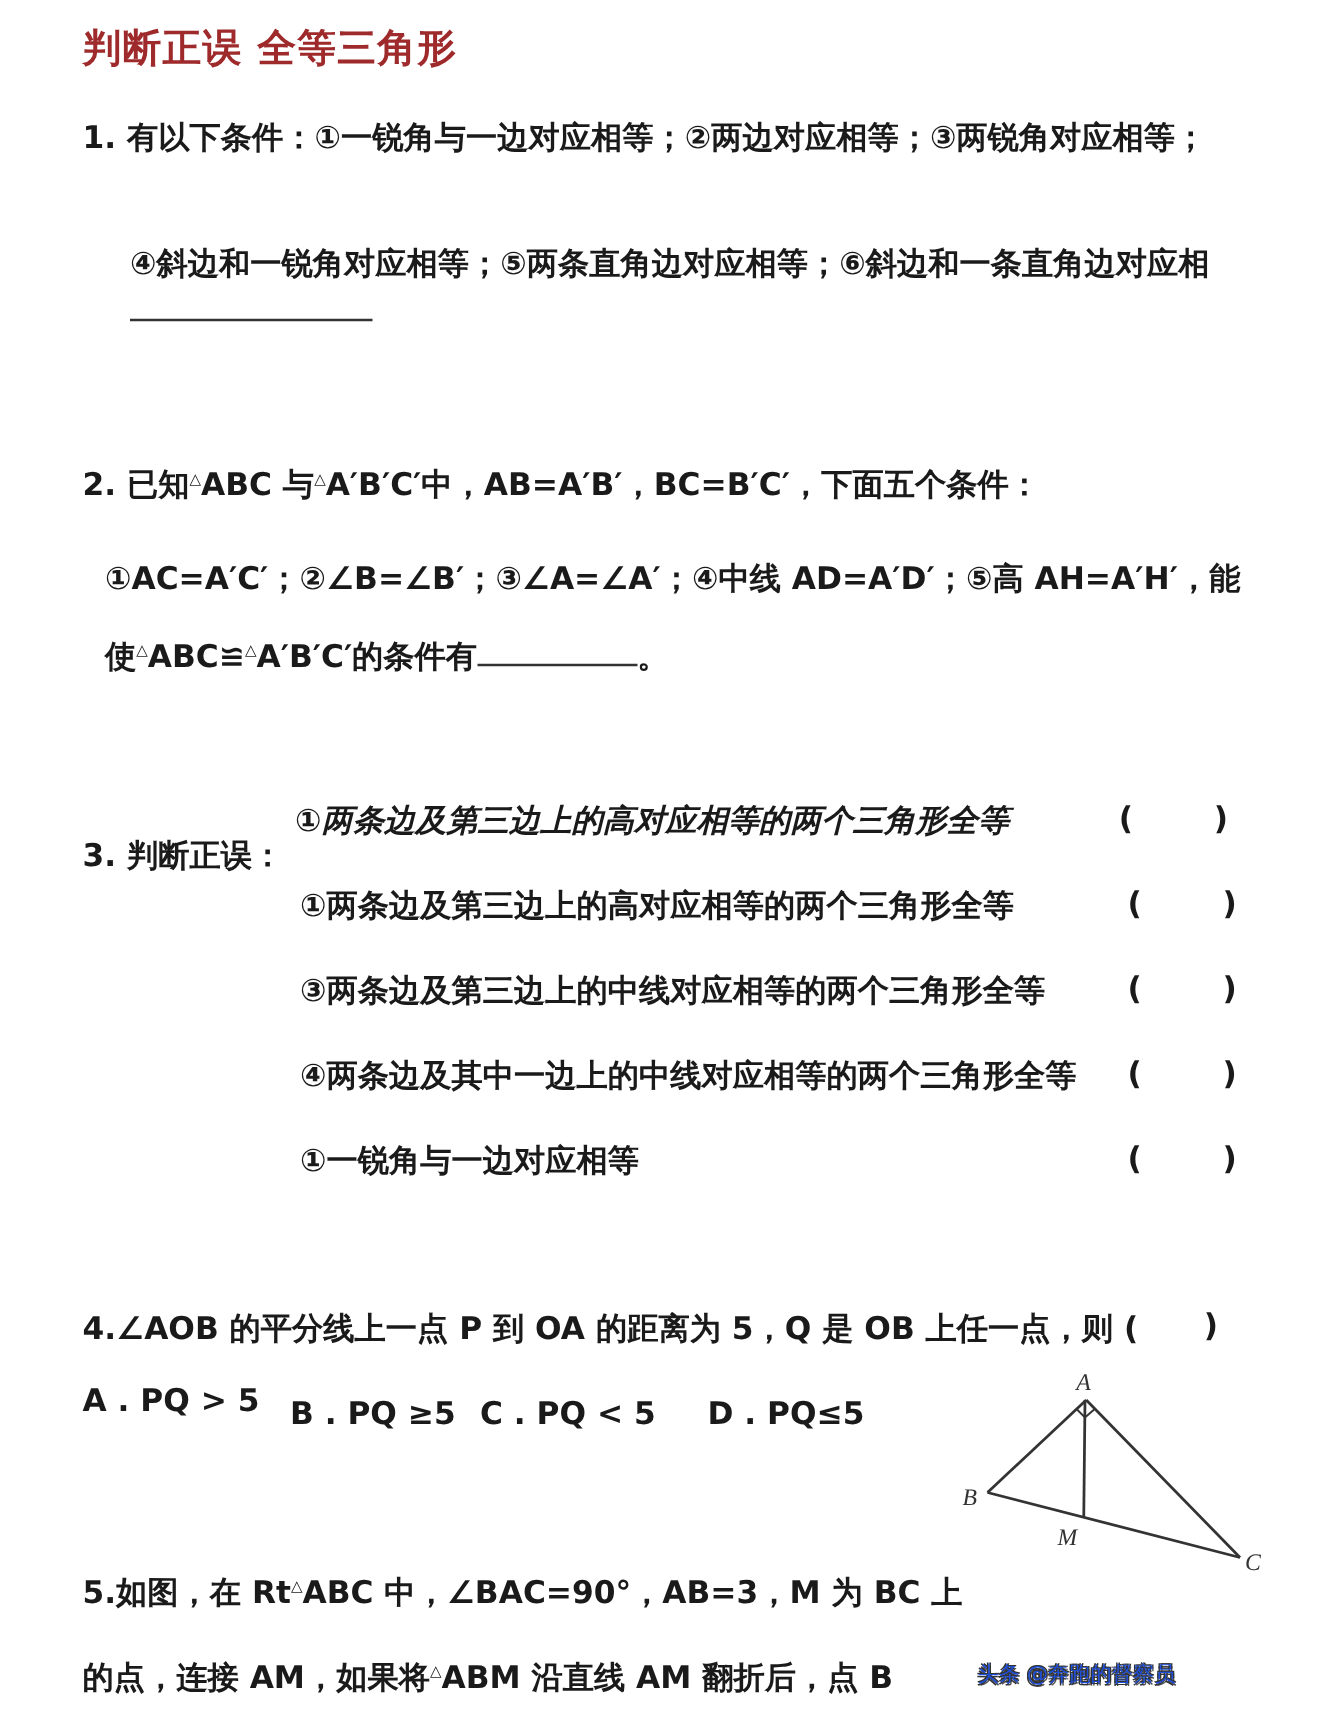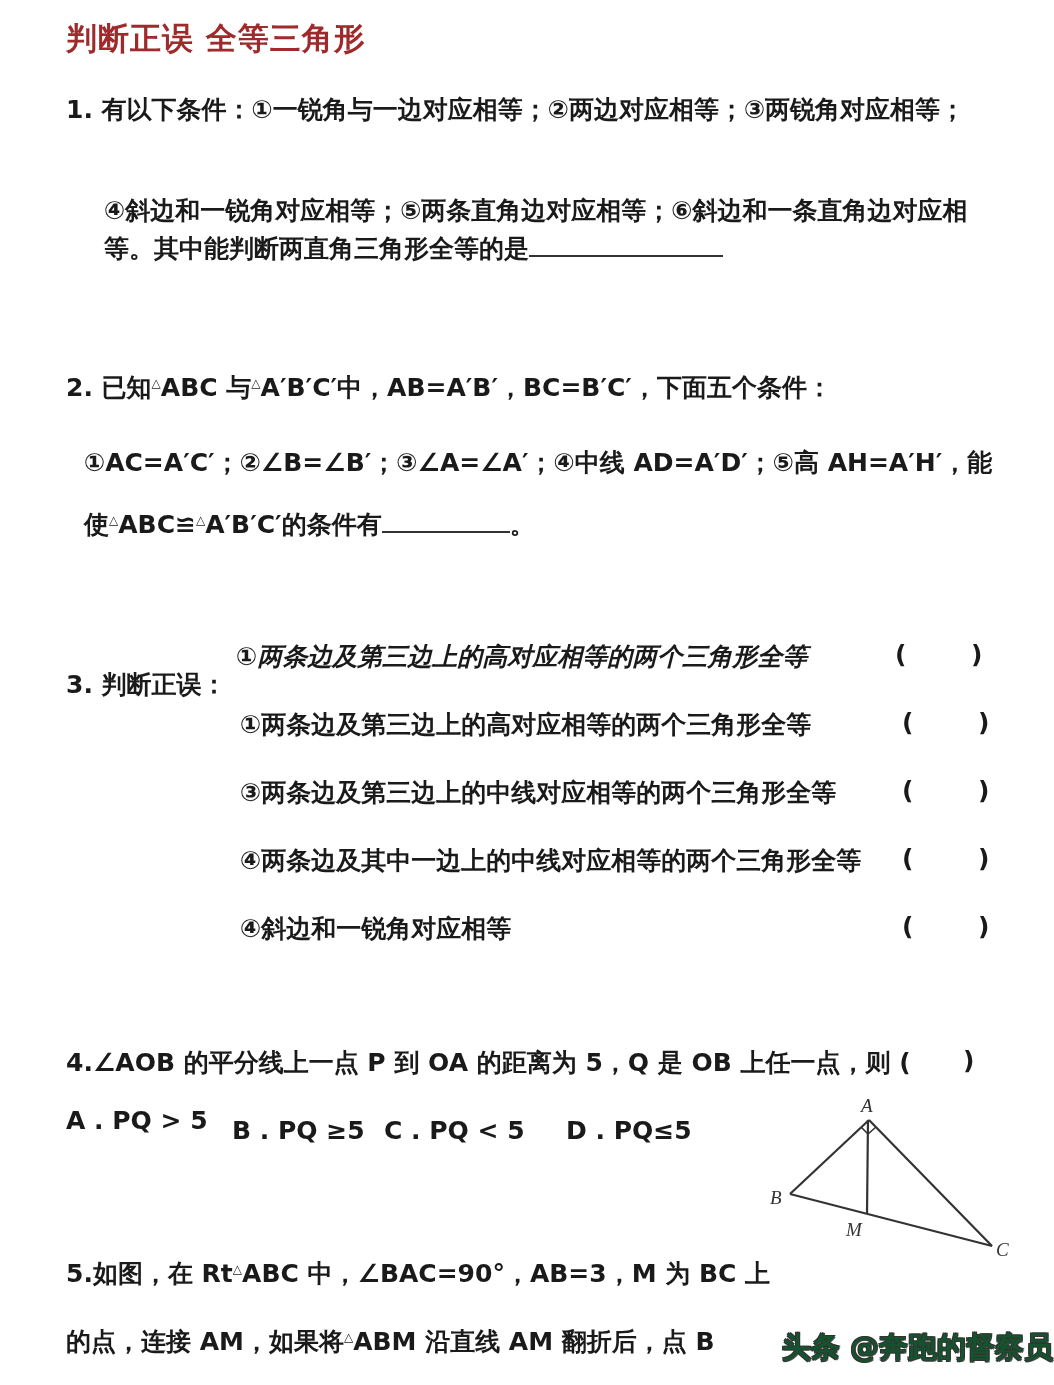--- a/index.html
+++ b/index.html
@@ -6,49 +6,49 @@
   body {
     width:1054px; height:1385px; background:#ffffff; position:relative; overflow:hidden;
     font-family: "DejaVu Sans", "Liberation Sans", sans-serif; color:#1a1a1a;
   }
   .abs { position:absolute; white-space:nowrap; }
   .title { left:66px; top:18px; font-size:31px; font-weight:bold; color:#9e2a2b; letter-spacing:1px; }
   .line { font-size:25px; font-weight:bold; line-height:34px; }
   .blank { display:inline-block; border-bottom:2px solid #333; height:26px; vertical-align:baseline; }
   .paren { position:absolute; font-size:25px; font-weight:bold; }
   .tri-mark { font-size:12px; vertical-align:super; font-weight:normal; }
-  .watermark { left:782px; top:1328px; font-size:29px; color:#14532d;
-    text-shadow: -1px -1px 0 #333, 1px -1px 0 #333, -1px 1px 0 #333, 1px 1px 0 #555; font-weight:bold; }
+  .watermark { left:782px; top:1328px; font-size:17px; color:#1d4ed8;
+    text-shadow: -1px -1px 0 #333, 1px -1px 0 #333, -1px 1px 0 #333, 1px 1px 0 #555; font-weight:normal; }
   svg text { font-family:"Liberation Serif", serif; font-style:italic; font-size:19px; fill:#333; }
 </style>
 </head>
 <body>
 
 <div class="abs title">判断正误  全等三角形</div>
 
 <div class="abs line" style="left:66px;top:93px;">1. 有以下条件：①一锐角与一边对应相等；②两边对应相等；③两锐角对应相等；</div>
 <div class="abs line" style="left:104px;top:158px;margin-top:36px;">④斜边和一锐角对应相等；⑤两条直角边对应相等；⑥斜边和一条直角边对应相</div>
 <div class="abs line" style="left:104px;top:229px;">
-  <span>等。其中能判断两直角三角形全等的是</span><span class="blank" style="width:194px;"></span>
+  <span class="blank" style="width:194px;"></span>
 </div>
 
 <div class="abs line" style="left:66px;top:366px;">
   <span>2. 已知</span><span class="tri-mark">△</span><span>ABC 与</span><span class="tri-mark">△</span><span>A′B′C′中，AB=A′B′，BC=B′C′，下面五个条件：</span>
 </div>
 <div class="abs line" style="left:84px;top:434px;margin-top:12px;">①AC=A′C′；②∠B=∠B′；③∠A=∠A′；④中线 AD=A′D′；⑤高 AH=A′H′，能</div>
 <div class="abs line" style="left:84px;top:503px;">
   <span>使</span><span class="tri-mark">△</span><span>ABC≌</span><span class="tri-mark">△</span><span>A′B′C′的条件有</span><span class="blank" style="width:128px;"></span><span>。</span>
 </div>
 
 <div class="abs line" style="left:66px;top:640px;margin-top:28px;">3. 判断正误：</div>
 <div class="abs line" style="left:236px;top:640px;font-style:italic;">①两条边及第三边上的高对应相等的两个三角形全等</div>
 <div class="abs line" style="left:240px;top:708px;">①两条边及第三边上的高对应相等的两个三角形全等</div>
 <div class="abs line" style="left:240px;top:776px;">③两条边及第三边上的中线对应相等的两个三角形全等</div>
 <div class="abs line" style="left:240px;top:844px;">④两条边及其中一边上的中线对应相等的两个三角形全等</div>
-<div class="abs line" style="left:240px;top:912px;">④斜边和一锐角对应相等</div>
+<div class="abs line" style="left:240px;top:912px;">①一锐角与一边对应相等</div>
 
 <span class="paren" style="left:895px;top:640px;">(</span>
 <span class="paren" style="left:971px;top:640px;">)</span>
 <span class="paren" style="left:902px;top:708px;">(</span>
 <span class="paren" style="left:978px;top:708px;">)</span>
 <span class="paren" style="left:902px;top:776px;">(</span>
 <span class="paren" style="left:978px;top:776px;">)</span>
 <span class="paren" style="left:902px;top:844px;">(</span>
 <span class="paren" style="left:978px;top:844px;">)</span>
 <span class="paren" style="left:902px;top:912px;">(</span>

